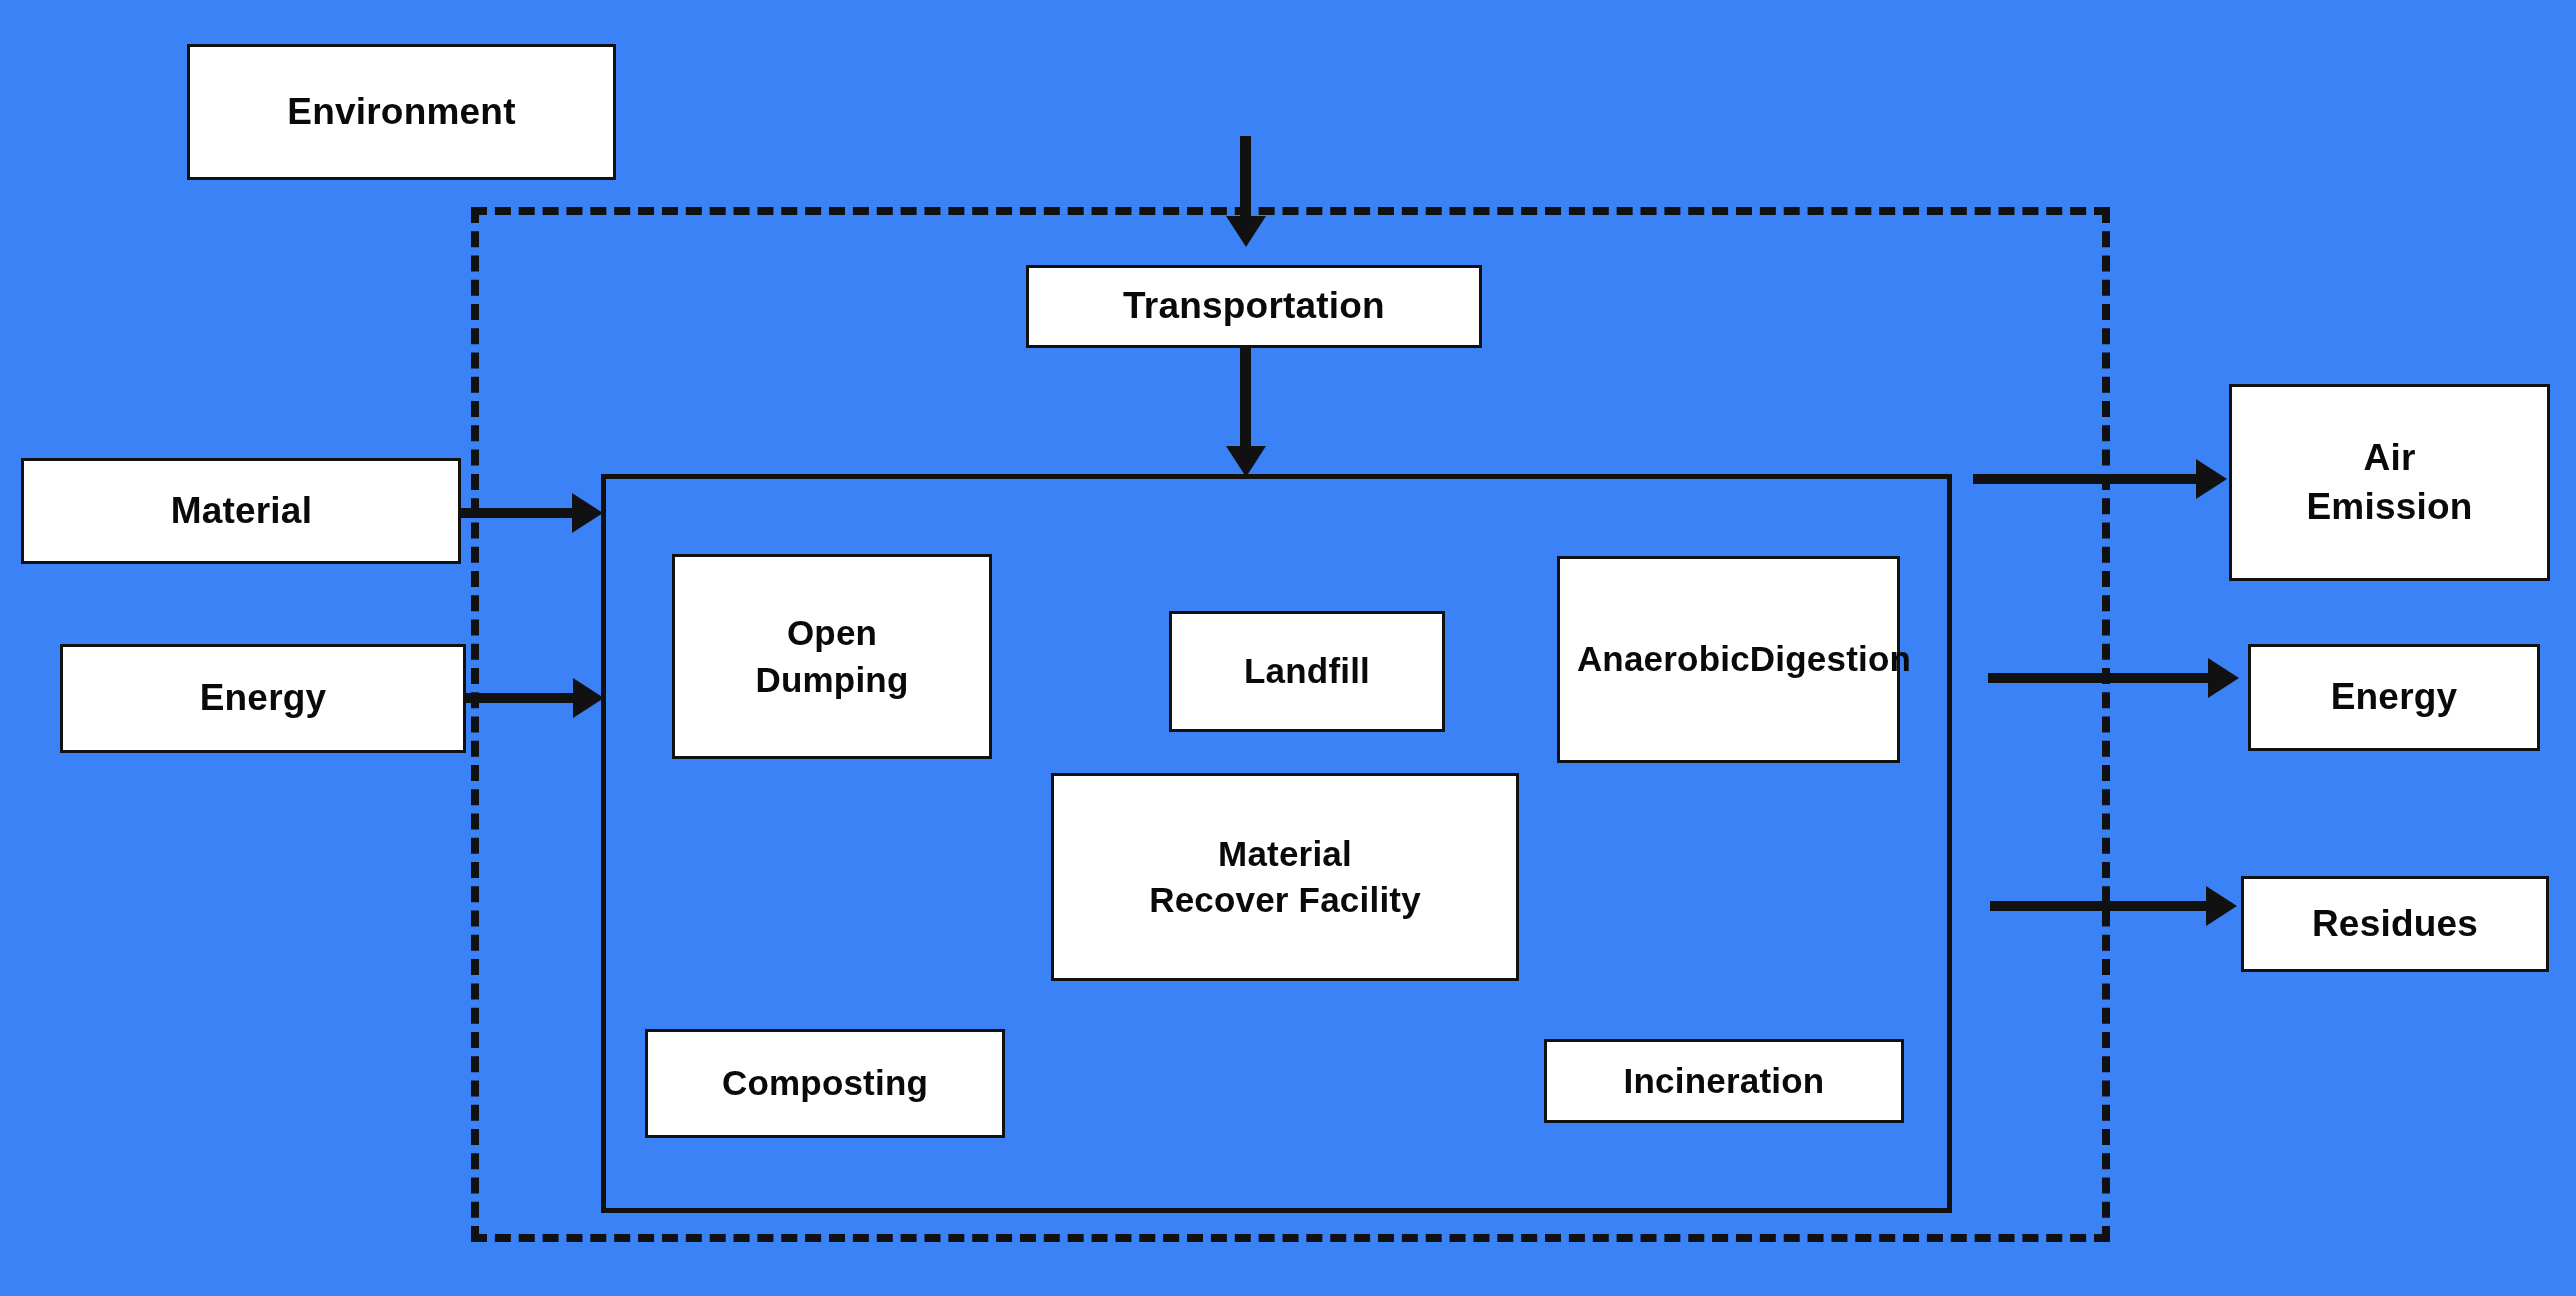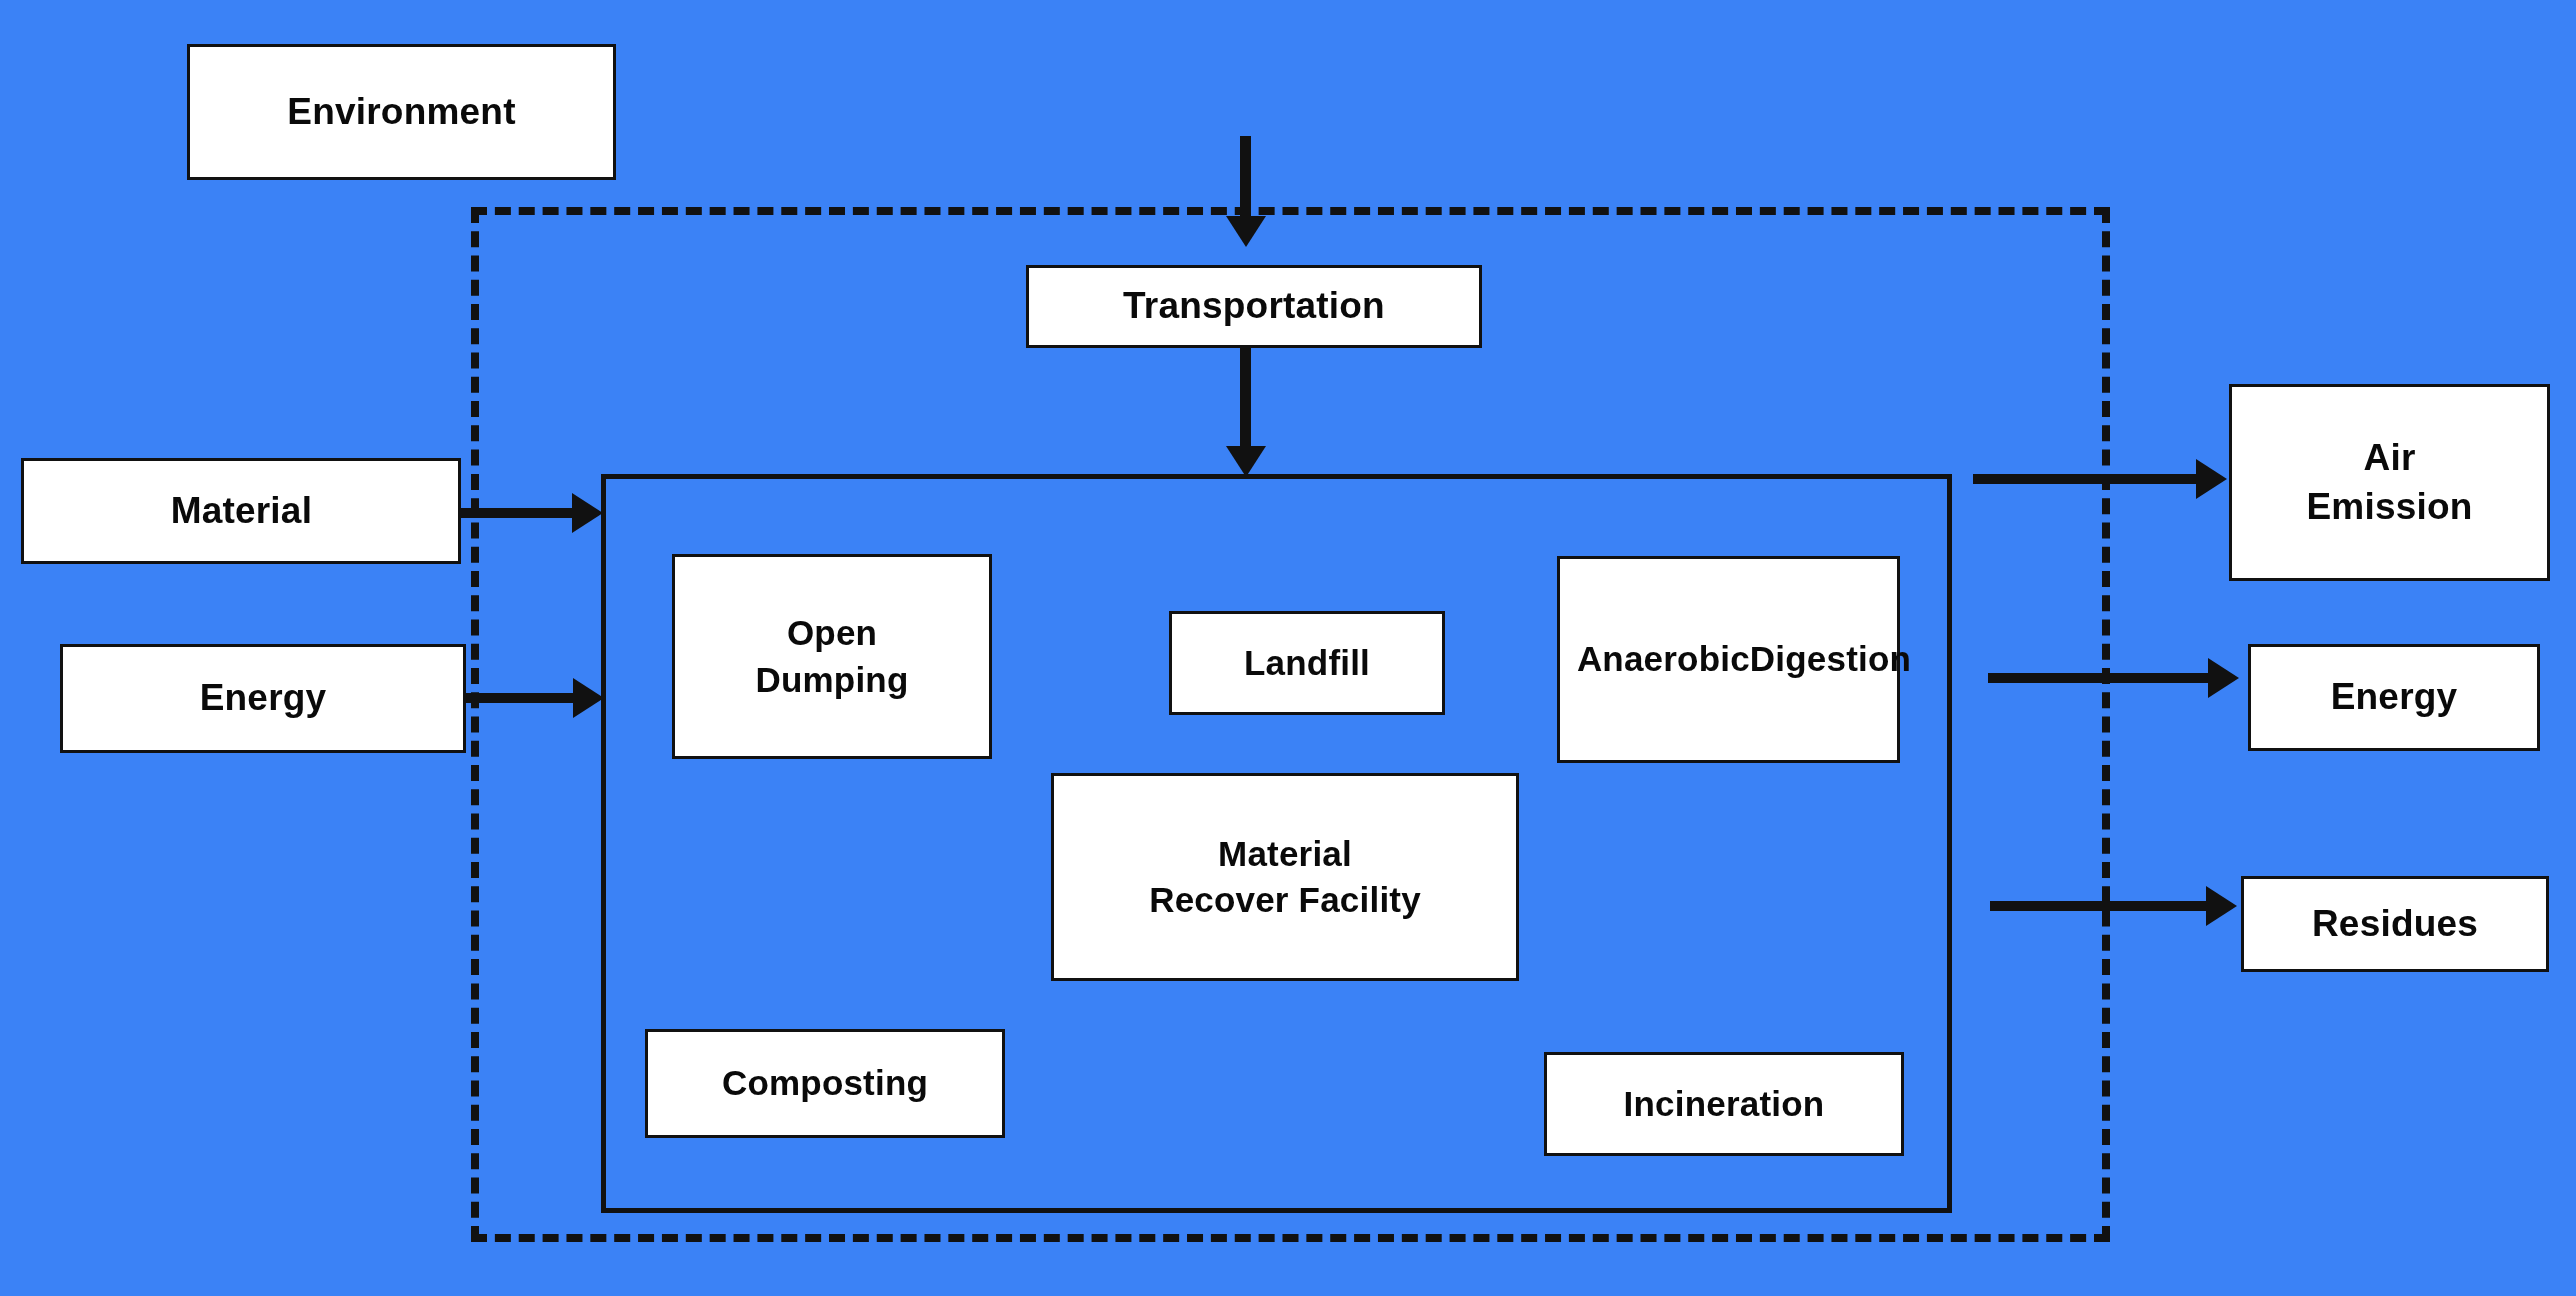--- a/index.html
+++ b/index.html
@@ -97,39 +97,39 @@
   <div class="arrow right" style="left:465px; top:678px; width:142px; height:40px;">
     <div class="shaft" style="left:0; top:14.5px; width:113px; height:10.7px;"></div>
     <div class="head" style="left:108px; top:0;"></div>
   </div>
 
   <div class="box thin fs-mid" style="left:672px; top:554px; width:320px; height:205px; flex-direction:column;">
     <span>Open</span>
     <span>Dumping</span>
   </div>
 
-  <div class="box thin fs-mid" style="left:1169px; top:611px; width:276px; height:104px;">
+  <div class="box thin fs-mid" style="left:1169px; top:611px; width:276px; height:121px;">
     <span>Landfill</span>
   </div>
 
   <div class="box thin fs-mid" style="left:1557px; top:556px; width:343px; height:207px; flex-direction:row; align-items:center; padding-left:31px;">
     <span>Anaerobic</span>
     <span>Digestion</span>
   </div>
 
   <div class="box thin fs-mid" style="left:1051px; top:773px; width:468px; height:208px; flex-direction:column;">
     <span>Material</span>
     <span>Recover Facility</span>
   </div>
 
   <div class="box thin fs-mid" style="left:645px; top:1029px; width:360px; height:109px;">
     <span>Composting</span>
   </div>
 
-  <div class="box thin fs-mid" style="left:1544px; top:1039px; width:360px; height:104px;margin-top:13px;">
+  <div class="box thin fs-mid" style="left:1544px; top:1039px; width:360px; height:84px;">
     <span>Incineration</span>
   </div>
 
   <div class="arrow right" style="left:1973px; top:459px; width:260px; height:40px;">
     <div class="shaft" style="left:0; top:14.5px; width:230px; height:10.7px;"></div>
     <div class="head" style="left:223px; top:0;"></div>
   </div>
   <div class="box fs-big" style="left:2229px; top:384px; width:321px; height:197px; flex-direction:column;">
     <span>Air</span>
     <span>Emission</span>

